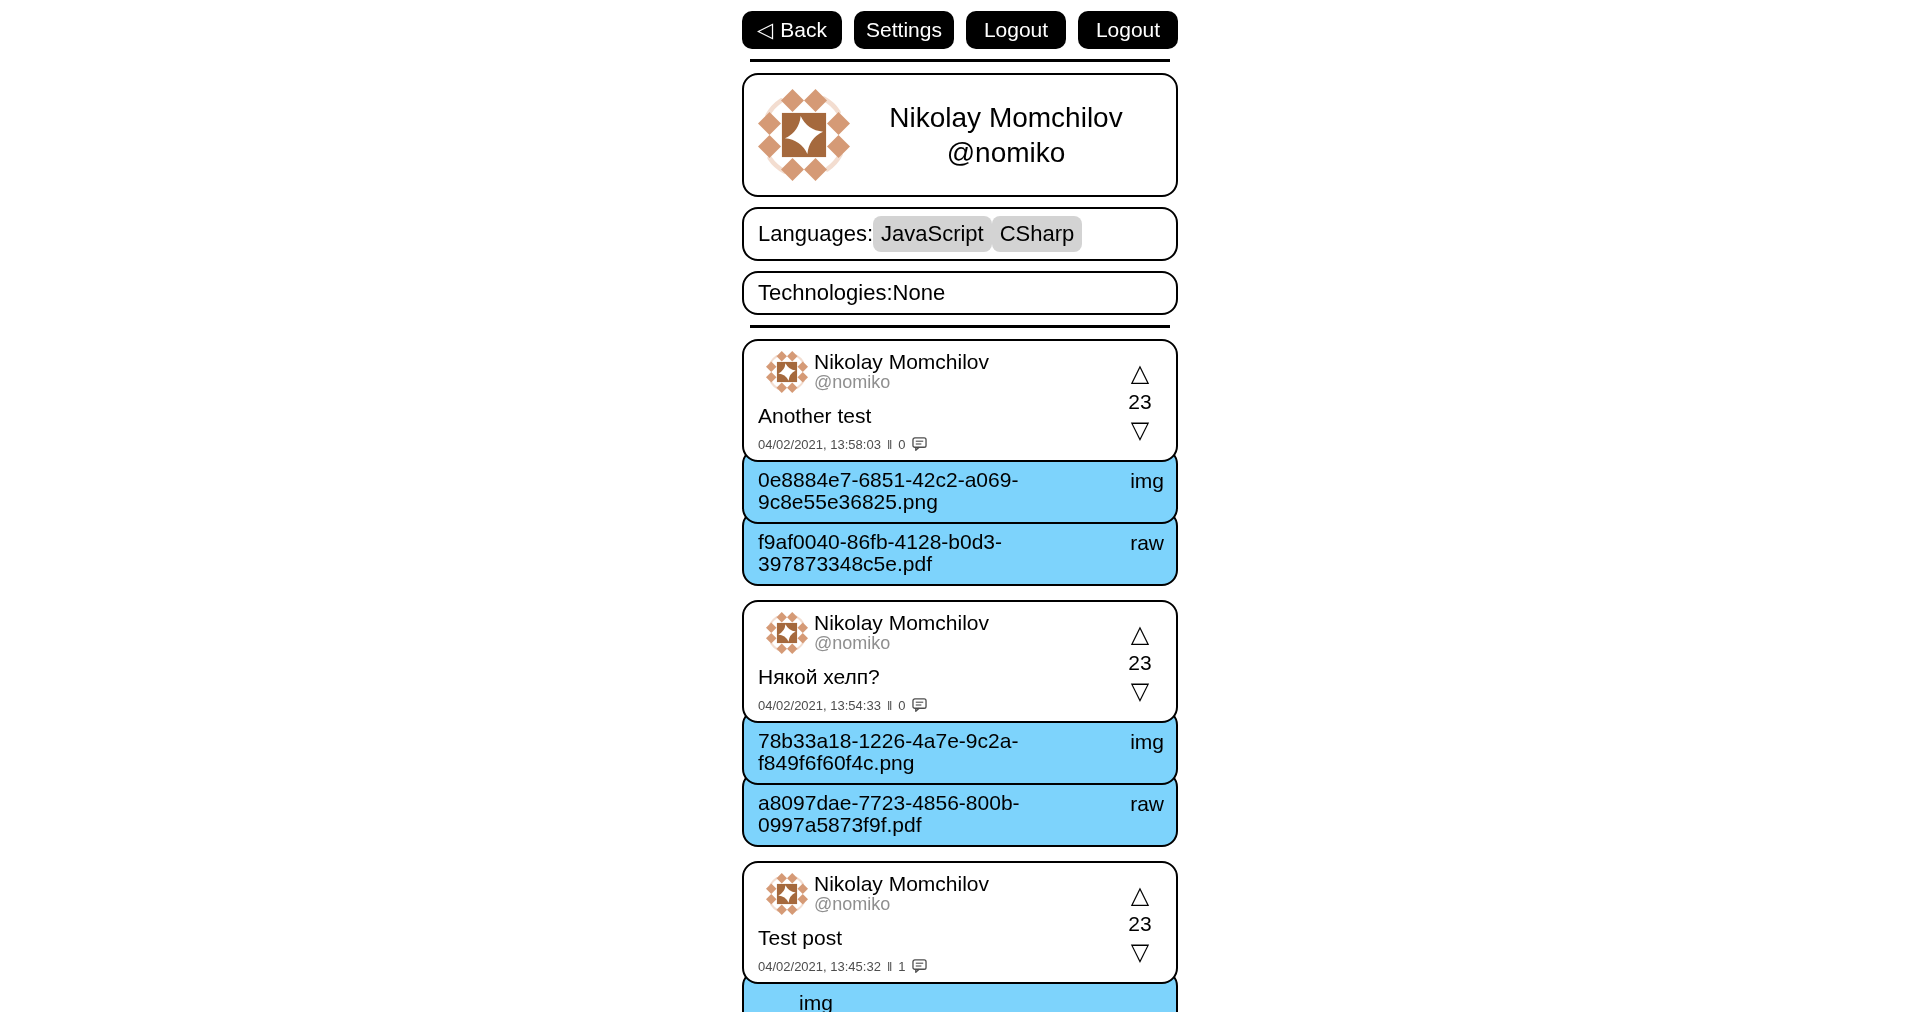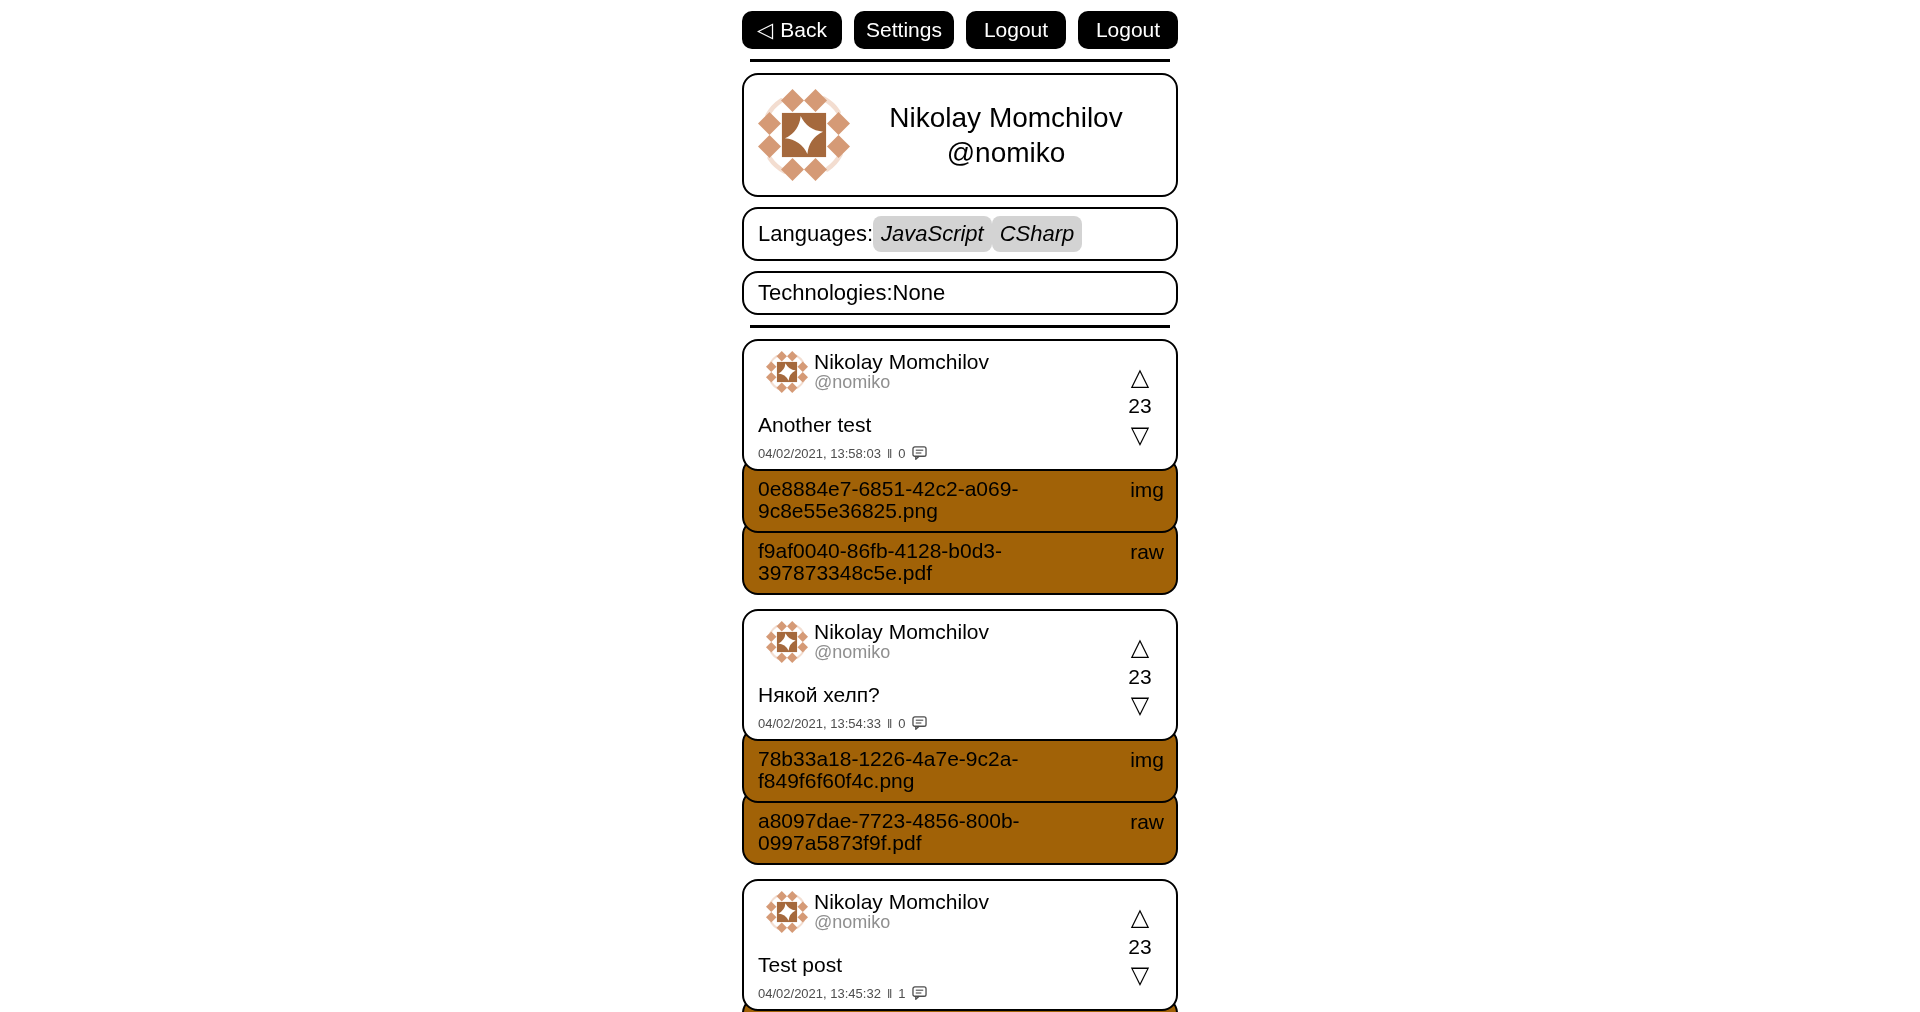--- a/index.html
+++ b/index.html
@@ -27,49 +27,49 @@
 
   
   .profile-card { display: flex; align-items: center; padding: 14px; margin-bottom: 10px; }
   .profile-avatar { width: 92px; height: 92px; flex: none; }
   .profile-avatar svg, .post-avatar svg { width: 100%; height: 100%; display: block; }
   .profile-names { flex: 1; text-align: center; font-size: 28px; line-height: 1.25; }
 
   
   .info-card { padding: 7px 14px; margin-bottom: 10px; font-size: 22px;
                display: flex; align-items: center; }
-  .badge { background: var(--badge-bg, #d3d3d3); border-radius: 8px; padding: 5px 8px; font-style: italic; }
+  .badge { background: var(--badge-bg, #d3d3d3); border-radius: 8px; padding: 5px 8px; }
 
   
   .posts { margin-top: 1px; }
   .post { margin-bottom: 14px; }
   .post-card { position: relative; z-index: 3; display: flex;
                border: 2px solid #000; border-radius: 16px; background: #fff;
                padding: 10px 12px 8px 14px; }
   .post-main { flex: 1; min-width: 0; }
   .post-header { display: flex; gap: 6px; margin-left: 8px; align-items: flex-start; }
   .post-avatar { width: 42px; height: 42px; flex: none; }
   .post-author { font-size: 21px; line-height: 1.05; }
   .post-handle { font-size: 18px; line-height: 1.1; color: var(--handle-gray, #8f8f8f); }
-  .post-title { font-size: 21px; margin-top: 20px; }
+  .post-title { font-size: 21px; margin-top: 11px; }
   .post-meta { font-size: 13px; color: var(--meta-gray, #4d4d4d); margin-top: 9px;
                display: flex; align-items: flex-start; gap: 6px; }
   .post-meta .sep { font-size: 13px; }
   .comment-icon { display: inline-block; }
 
   .vote-col { width: 48px; flex: none; display: flex; flex-direction: column;
               align-items: center; justify-content: center; }
   .vote-arrow { background: none; border: none; padding: 0; margin: 0;
                 font-family: inherit; font-size: 24px; line-height: 1.1;
                 color: #000; cursor: pointer; }
   .vote-count { font-size: 21px; line-height: 1.2; margin: 3px 0; }
 
   
   .attachment { position: relative; z-index: 2; display: flex; gap: 6px;
-                border: 2px solid #000; border-radius: 16px; background: #a16207;
+                border: 2px solid #000; border-radius: 16px; background: #7dd3fc;
                 margin-top: -14px; padding: 19px 12px 9px 14px; font-size: 21px; }
   .attachment + .attachment { z-index: 1; }
   .att-name { flex: 1; min-width: 0; overflow-wrap: break-word; line-height: 1.05; }
   .att-type { flex: none; margin-left: 41px; }
   .attachment.cut { padding-bottom: 46px; }
 
   .hidden-defs { position: absolute; width: 0; height: 0; overflow: hidden; }
 </style>
 </head>
 <body>

